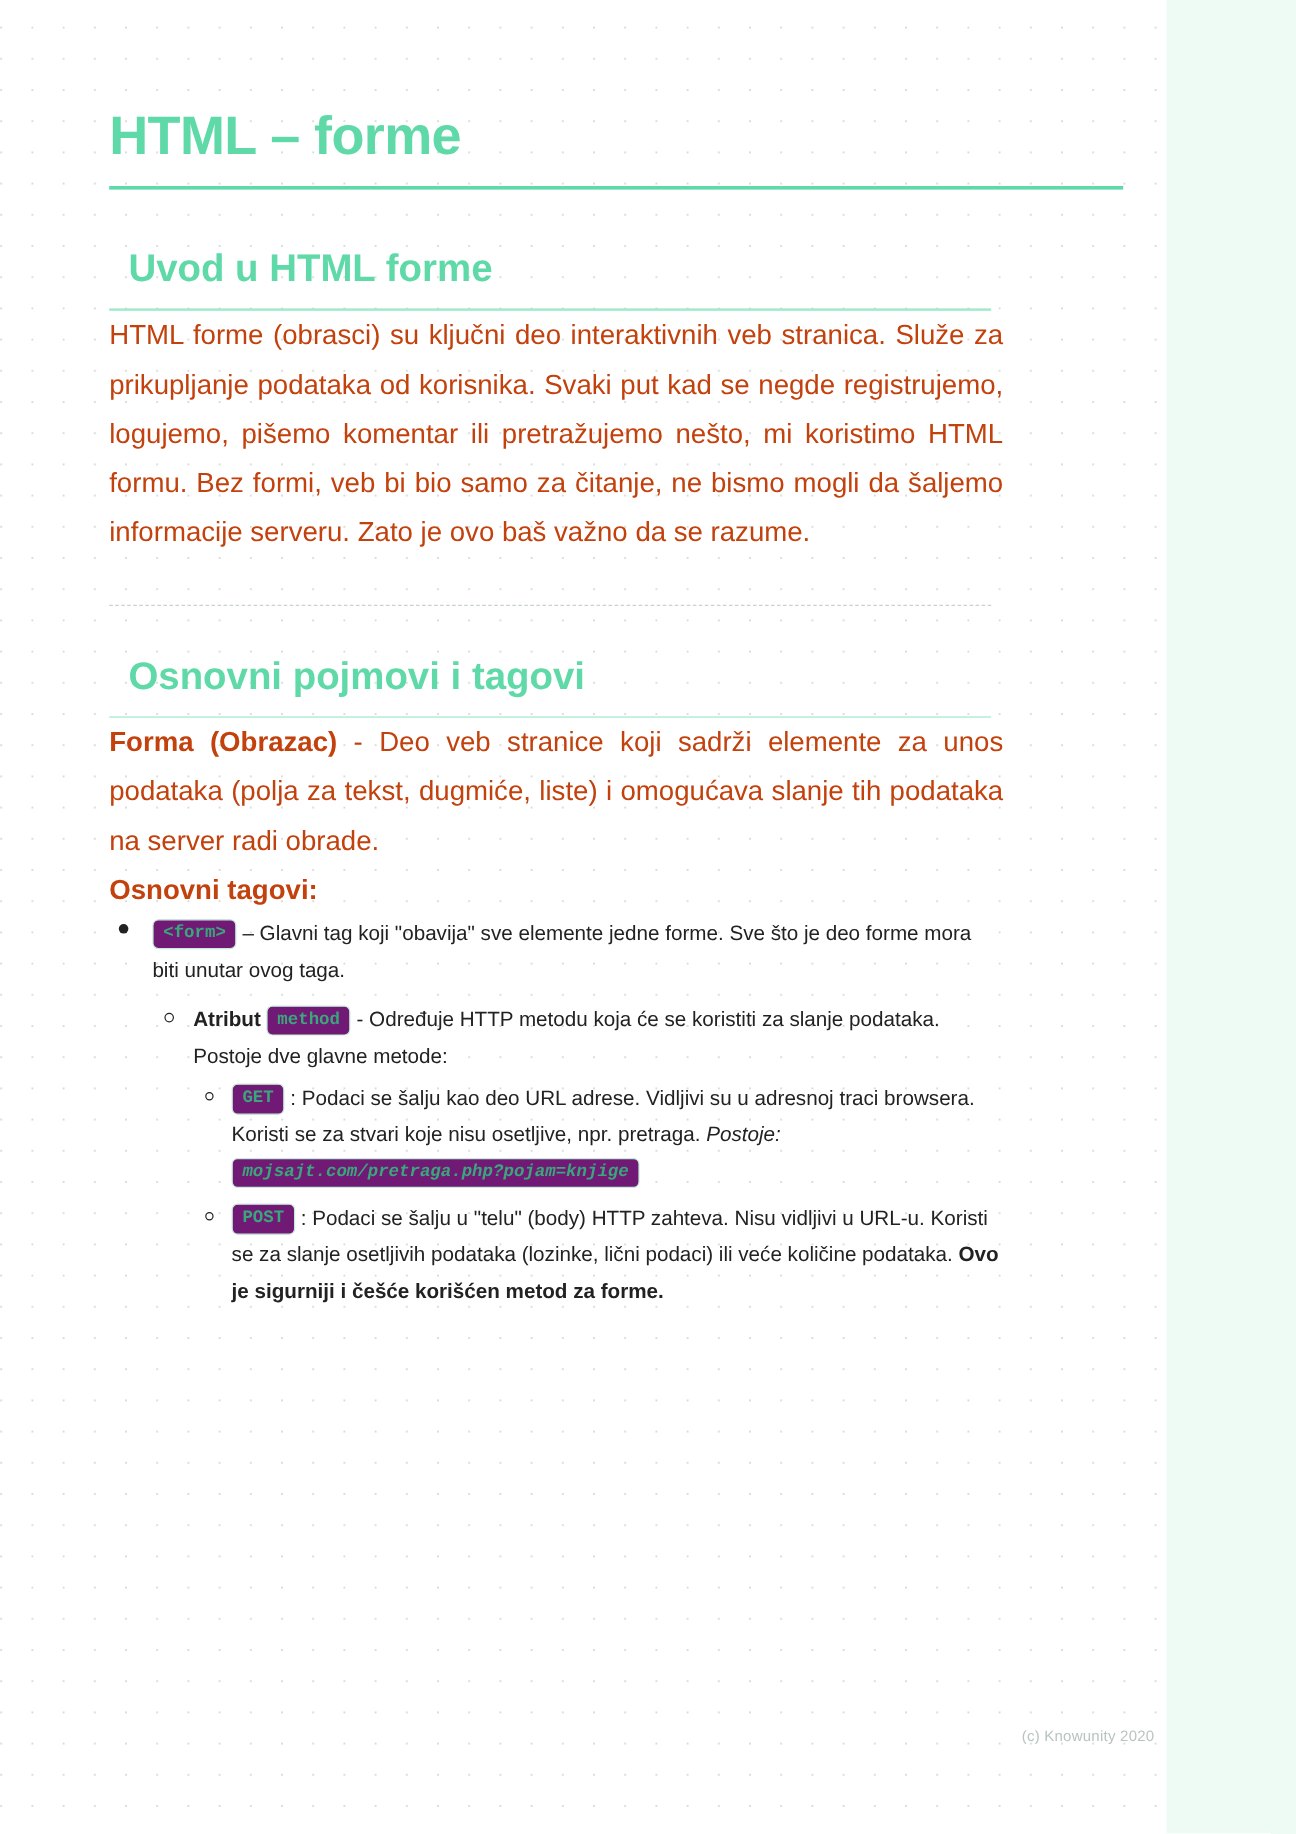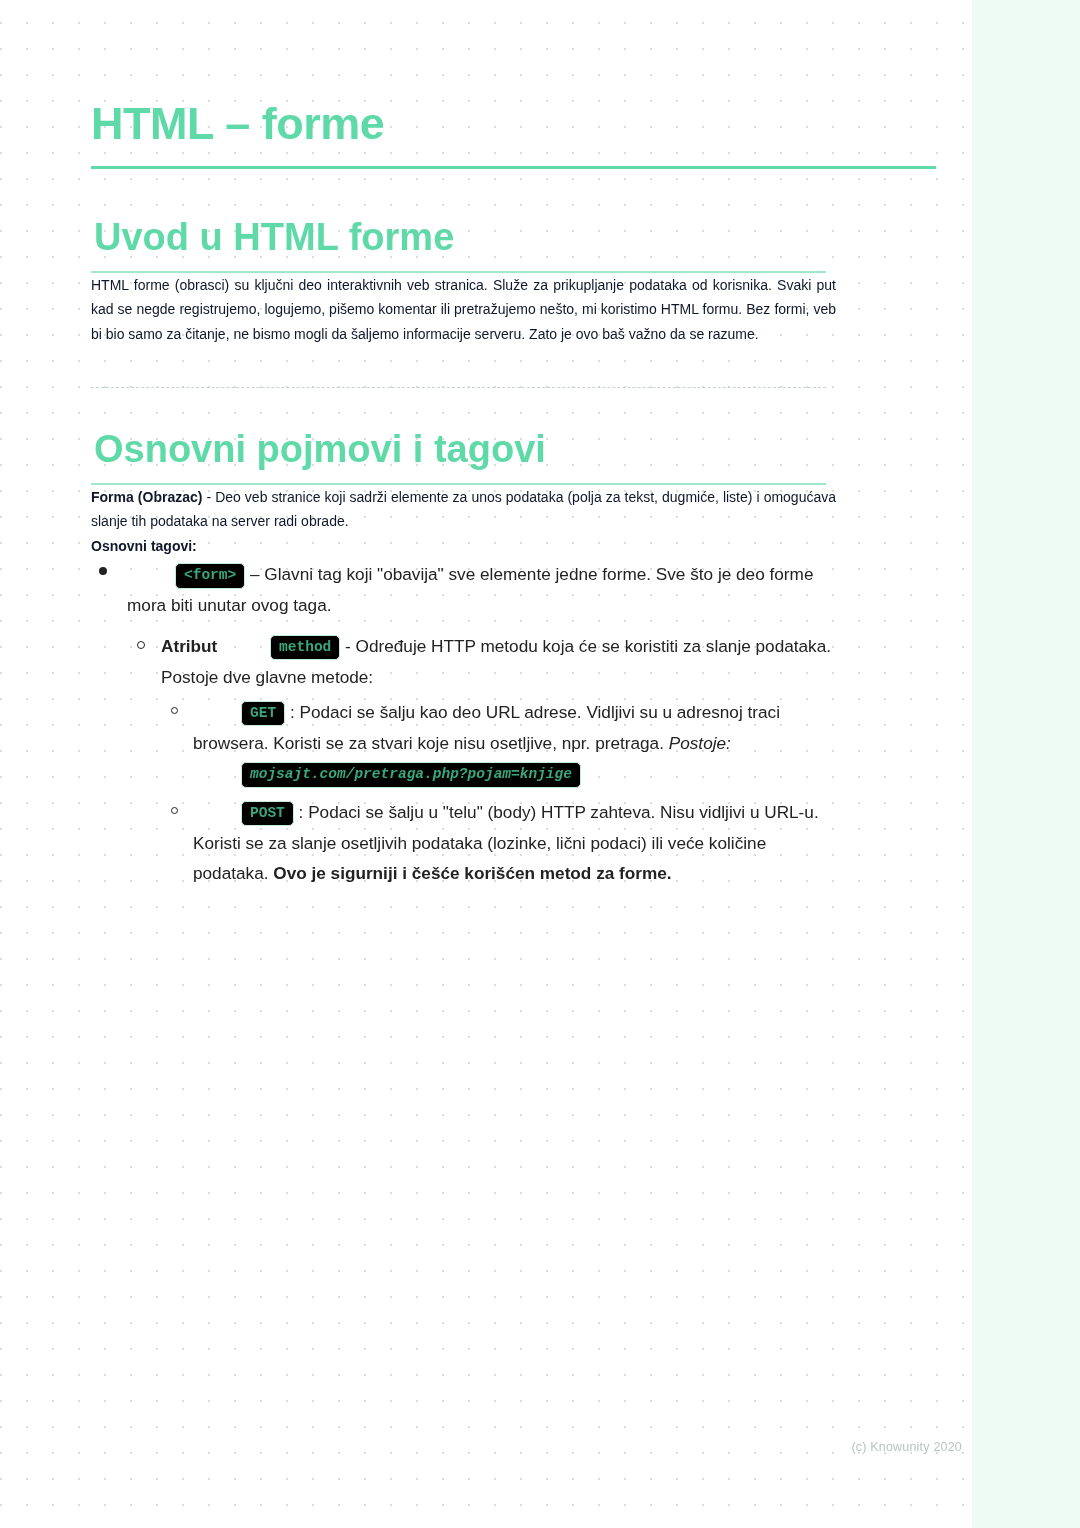--- a/index.html
+++ b/index.html
@@ -41,21 +41,21 @@
     top: 0;
     right: 108px;
     width: 1px;
     height: 1528px;
     background: #ffffff;
     z-index: 2;
   }
 
   .page {
     position: absolute;
-    left: 0; top: 14px;
+    left: 0; top: 3px;
     width: 1080px;
     height: 1260px;
     z-index: 3;
   }
 
   .content {
     position: absolute;
     left: 91px;
     top: 86px;
     width: 745px;
@@ -70,63 +70,62 @@
     line-height: 1.05;
   }
   .title-rule {
     margin-top: 19px;
     height: 3px;
     background: #5fd9a8;
     width: 845px;
   }
 
   h2.section {
-    font-size: 38px;
+    font-size: 32px;
     font-weight: bold;
     color: #5fd9a8;
-    margin: 3px;
+    margin: 16px;
     line-height: 1.1;
   }
   .section-rule {
     margin-top: 12px;
     height: 1.5px;
     background: #9fe8c9;
     width: 735px;
   }
 
   p.para {
-    font-size: 14px;
-    color: #0f172a;
+    font-size: 23px;
+    color: #c2410c;
     line-height: 1.78;
     text-align: justify;
     margin: 0;
   }
 
   .divider {
     height: 1px;
     border-top: 1.5px dashed #c9d3cd;
     width: 735px;
   }
 
   .bold { font-weight: bold; }
   .ital { font-style: italic; }
 
   code.chip {
     display: inline-block;
     font-family: "Liberation Mono", monospace;
     font-weight: bold;
     font-size: 14.5px;
     color: #3aa77b;
-    background: #000000;
+    background: #701a75;
     border: 1px solid #c4ecd8;
     border-radius: 5px;
     padding: 3px 8px 4px 8px;
     line-height: 1.15;
     vertical-align: middle;
-    margin-left: 48px;
   }
   code.chip.ital {
     font-style: italic;
   }
 
   ul.lvl1 {
     list-style: none;
     margin: 0;
     padding: 0;
   }

